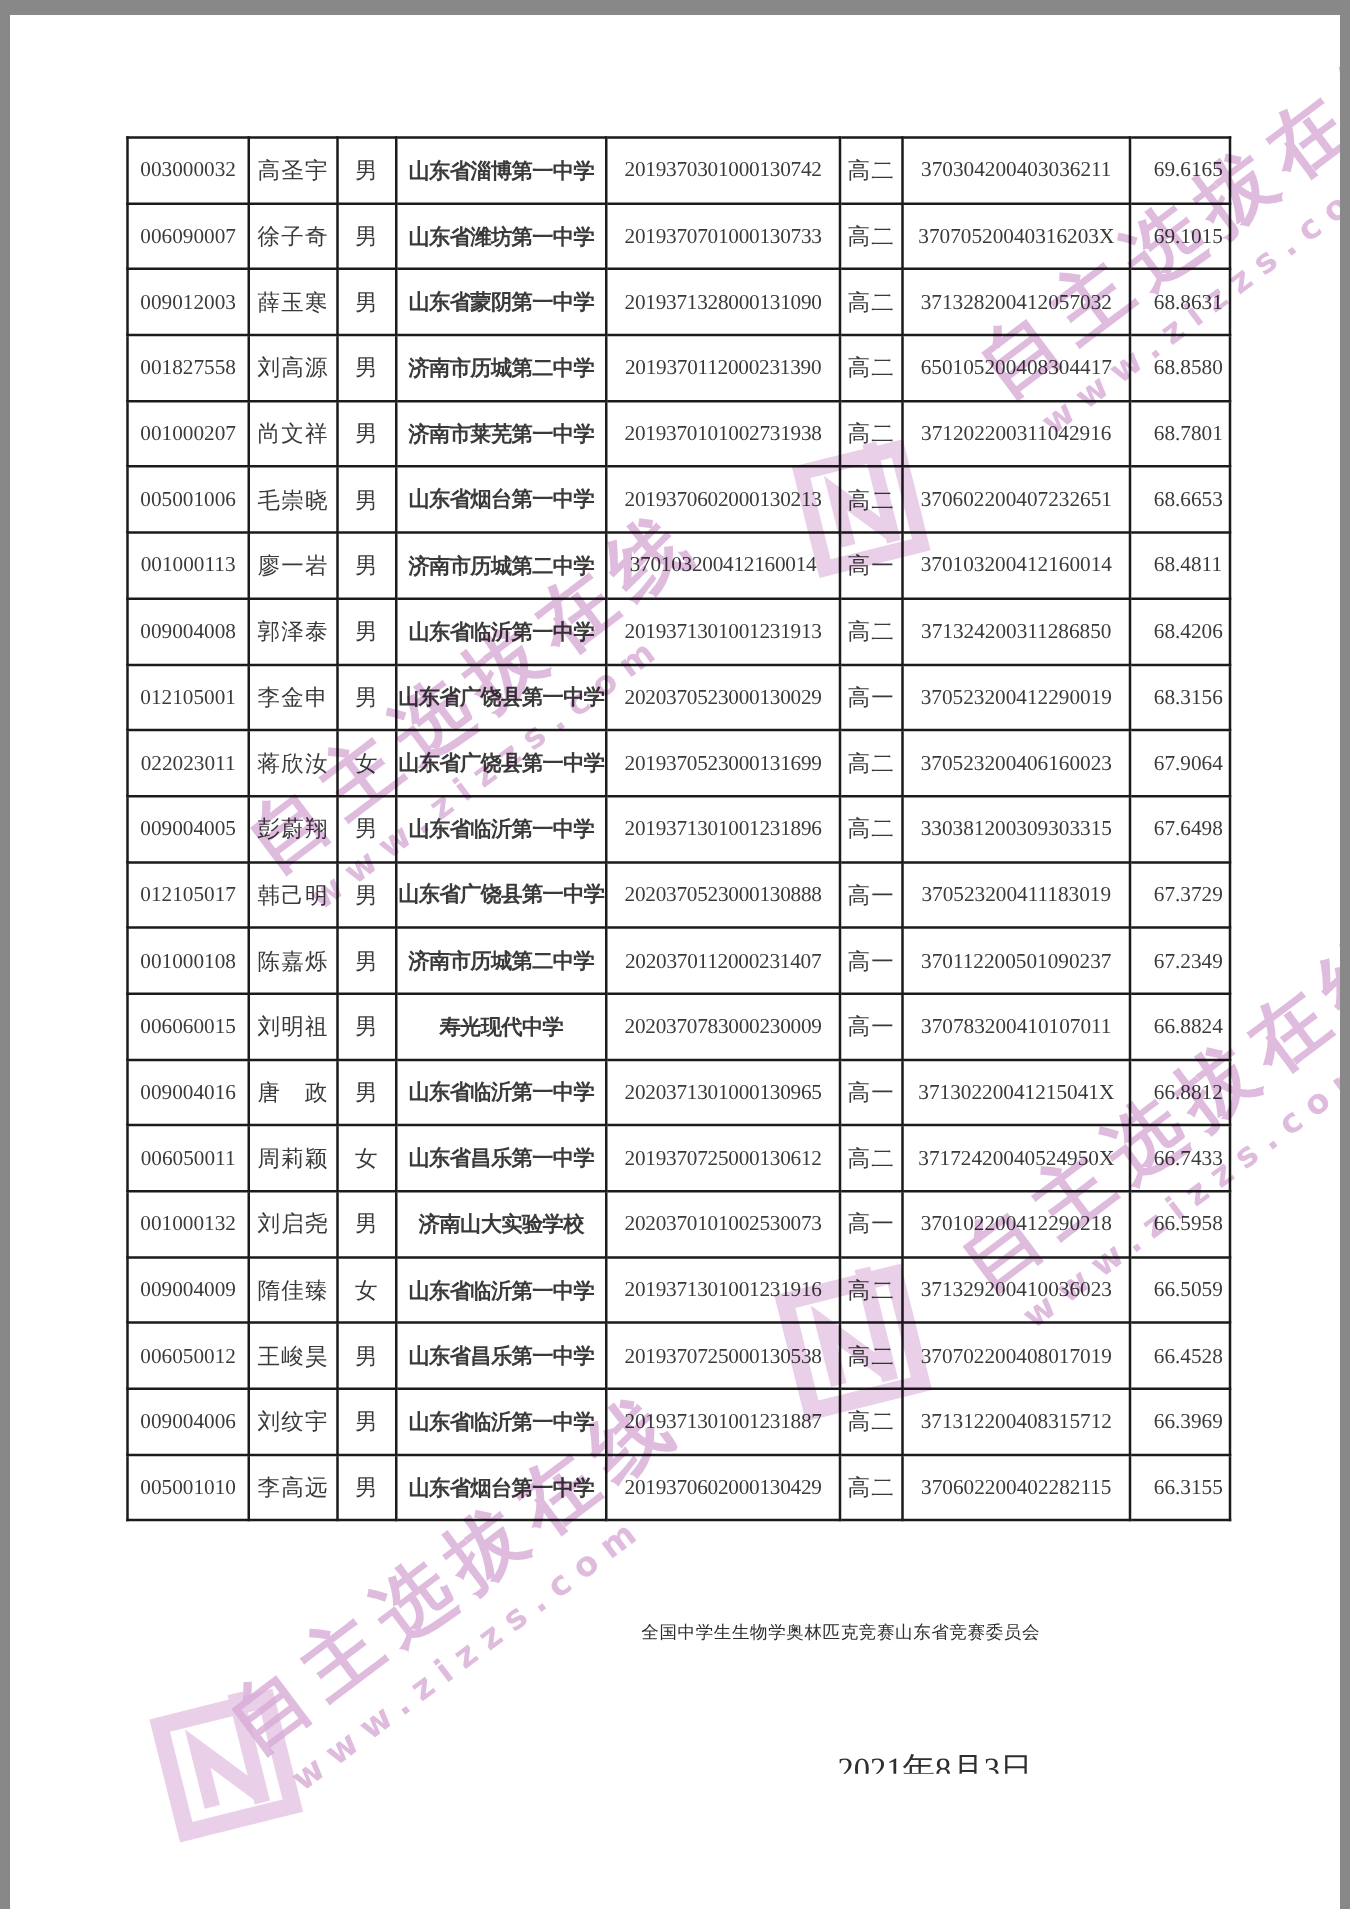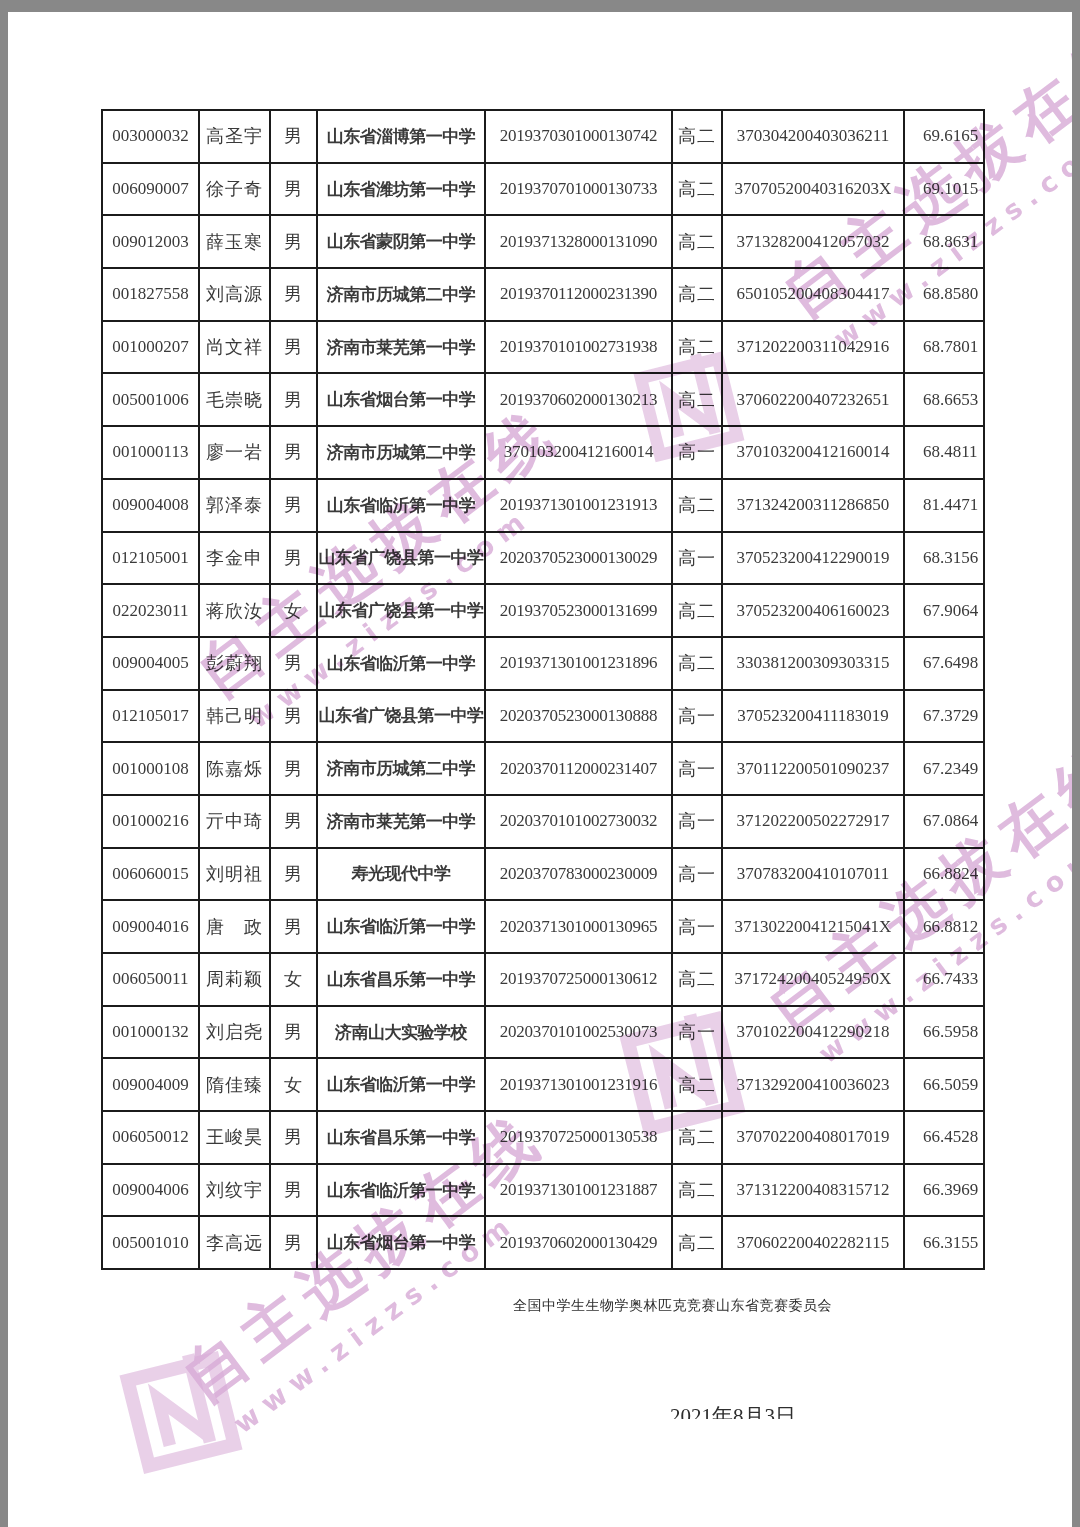--- a/index.html
+++ b/index.html
@@ -38,21 +38,21 @@
   .committee{
     position:absolute; left:505px; top:1285px;
     font-size:14px; color:#2e2e2e; letter-spacing:0.5px;
     white-space:nowrap;
   }
   .date-clip{
     position:absolute; left:662px; top:1391px;
     height:16px; overflow:hidden;
   }
   .date-clip .date-text{
-    font-size:21px; color:#2e2e2e; white-space:nowrap; line-height:26px;
+    font-size:26px; color:#2e2e2e; white-space:nowrap; line-height:26px;
   }
   
   .wm-layer{
     position:absolute; inset:0; z-index:5;
     pointer-events:none; mix-blend-mode:multiply;
   }
   .wm{
     position:absolute; width:540px; text-align:center;
     transform:rotate(-37deg);
   }
@@ -164,21 +164,21 @@
     </tr>
 
     <tr>
       <td class="c0">009004008</td>
       <td class="c1">郭泽泰</td>
       <td class="c2">男</td>
       <td class="c3">山东省临沂第一中学</td>
       <td class="c4">2019371301001231913</td>
       <td class="c5">高二</td>
       <td class="c6">371324200311286850</td>
-      <td class="c7">81.4471</td>
+      <td class="c7">68.4206</td>
     </tr>
 
     <tr>
       <td class="c0">012105001</td>
       <td class="c1">李金申</td>
       <td class="c2">男</td>
       <td class="c3">山东省广饶县第一中学</td>
       <td class="c4">2020370523000130029</td>
       <td class="c5">高一</td>
       <td class="c6">370523200412290019</td>
@@ -222,30 +222,20 @@
       <td class="c0">001000108</td>
       <td class="c1">陈嘉烁</td>
       <td class="c2">男</td>
       <td class="c3">济南市历城第二中学</td>
       <td class="c4">2020370112000231407</td>
       <td class="c5">高一</td>
       <td class="c6">370112200501090237</td>
       <td class="c7">67.2349</td>
     </tr>
 
-    <tr>
-      <td class="c0">001000216</td>
-      <td class="c1">亓中琦</td>
-      <td class="c2">男</td>
-      <td class="c3">济南市莱芜第一中学</td>
-      <td class="c4">2020370101002730032</td>
-      <td class="c5">高一</td>
-      <td class="c6">371202200502272917</td>
-      <td class="c7">67.0864</td>
-    </tr>
 
     <tr>
       <td class="c0">006060015</td>
       <td class="c1">刘明祖</td>
       <td class="c2">男</td>
       <td class="c3">寿光现代中学</td>
       <td class="c4">2020370783000230009</td>
       <td class="c5">高一</td>
       <td class="c6">370783200410107011</td>
       <td class="c7">66.8824</td>

